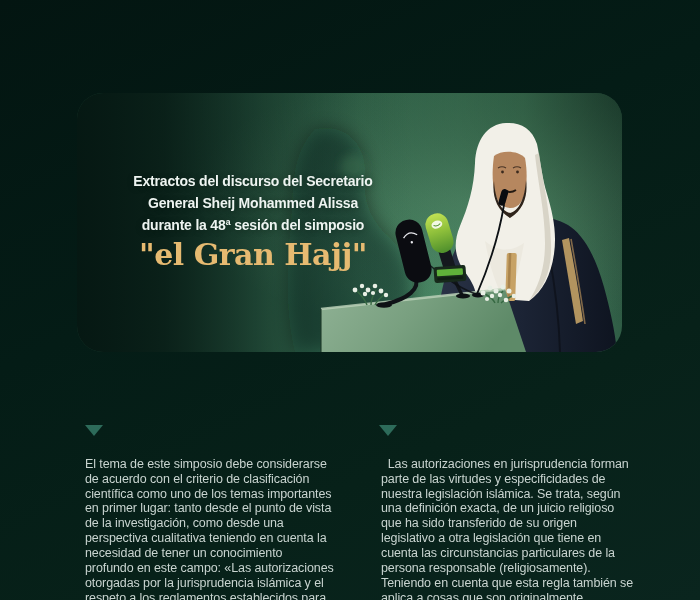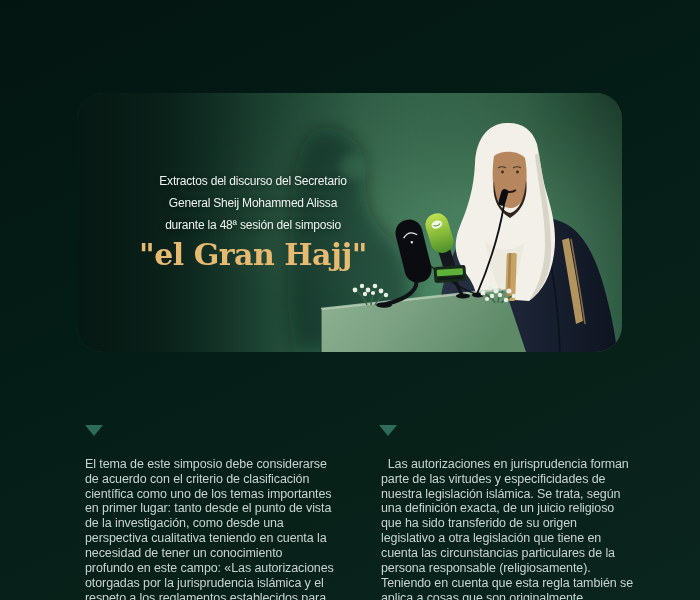--- a/index.html
+++ b/index.html
@@ -8,22 +8,22 @@
     background: linear-gradient(155deg, #031511 0%, #041c16 40%, #072119 70%, #0a251e 100%);
     font-family:"Liberation Sans", sans-serif;
   }
   .photo-card {
     position:absolute; left:77px; top:93px; width:545px; height:259px;
     border-radius:26px; overflow:hidden;
   }
   .photo-card svg { display:block; width:100%; height:100%; }
   .headline {
     position:absolute; left:73px; top:170px; width:360px;
-    text-align:center; color:#eef4f1; font-size:12px; line-height:22px;
-    font-weight:400; letter-spacing:-0.2px; white-space:pre-wrap;
+    text-align:center; color:#eef4f1; font-size:14px; line-height:22px;
+    font-weight:700; letter-spacing:-0.2px; white-space:pre-wrap;
     text-shadow:0 1px 6px rgba(0,20,15,0.35);
   }
   .quote-title {
     position:absolute; left:73px; top:237px; width:360px; text-align:center;
     color:#e6ba71; font-family:"DejaVu Serif","Liberation Serif",serif;
     font-size:30px; font-weight:700; letter-spacing:-0.5px; white-space:pre;
   }
   .col {
     position:absolute; top:412px; color:#c9d4d0; font-size:12.5px;
     line-height:14.9px; letter-spacing:-0.1px; white-space:pre-wrap;

